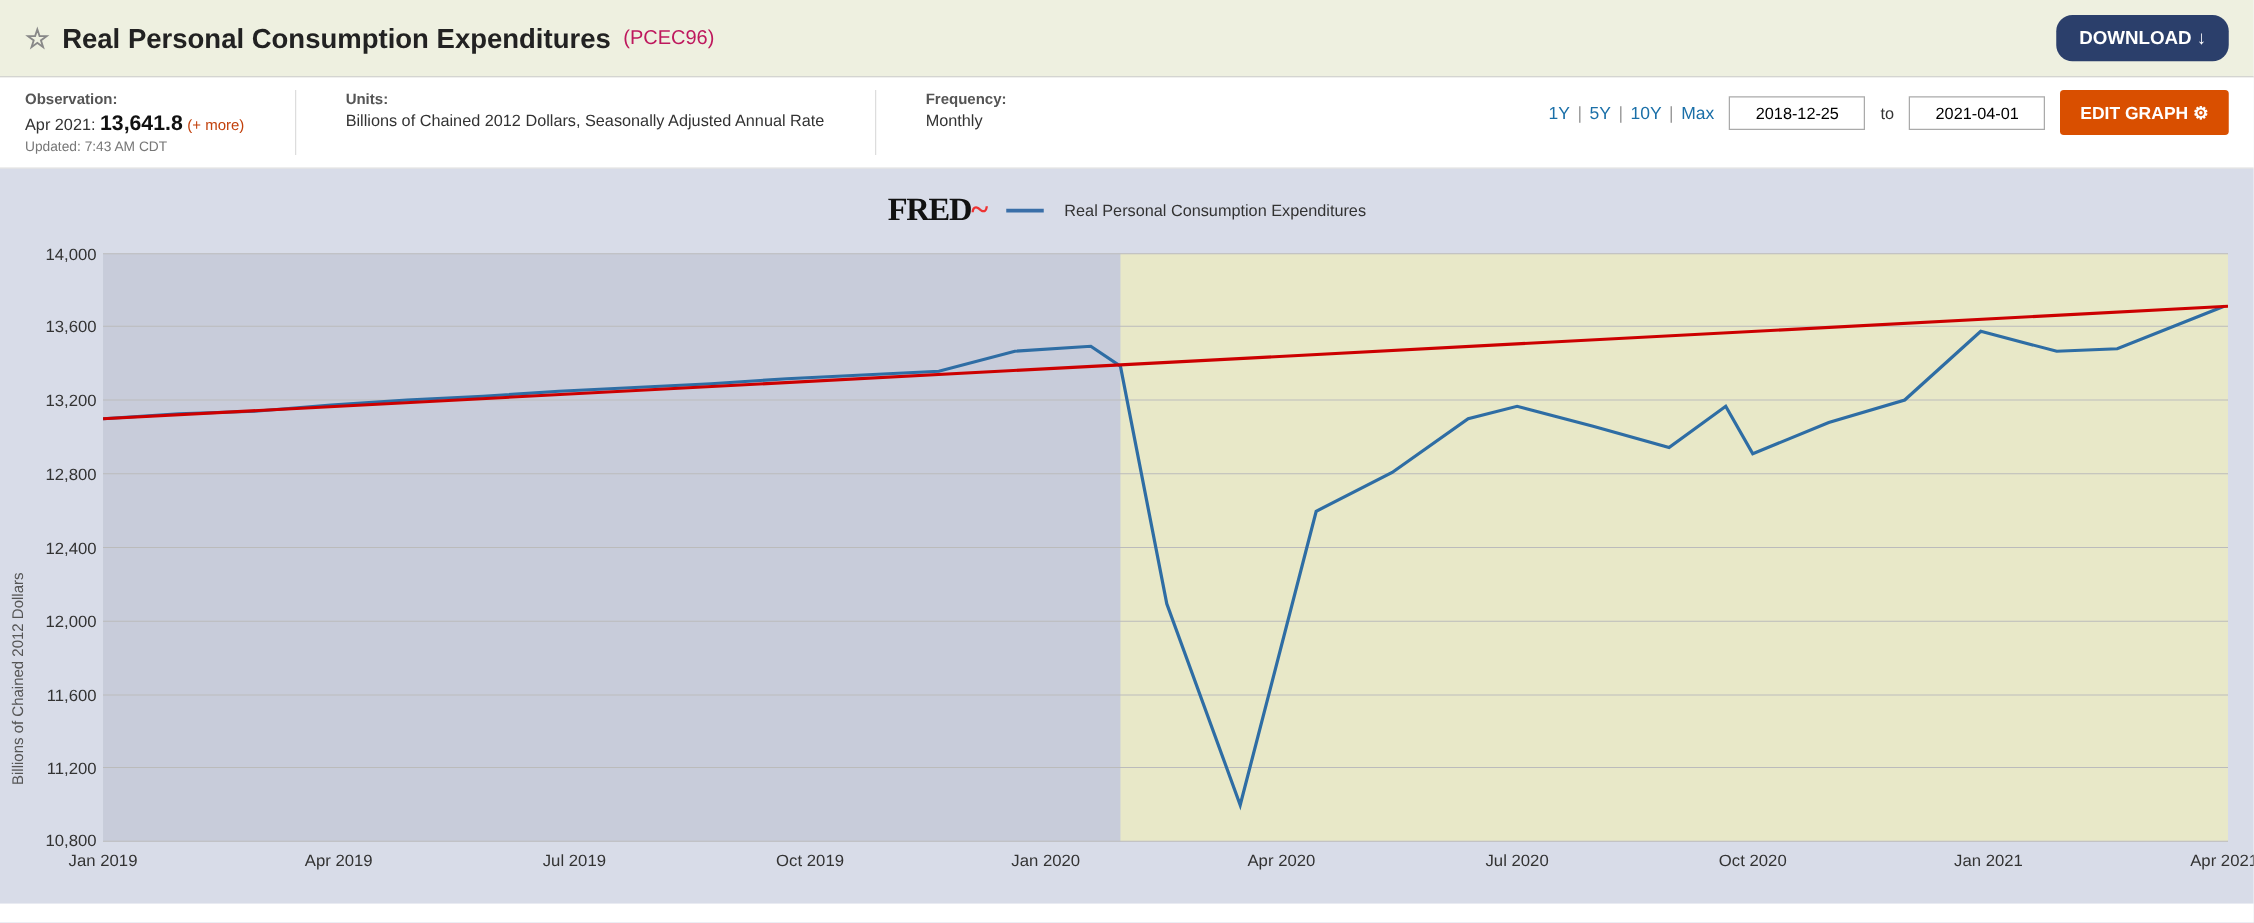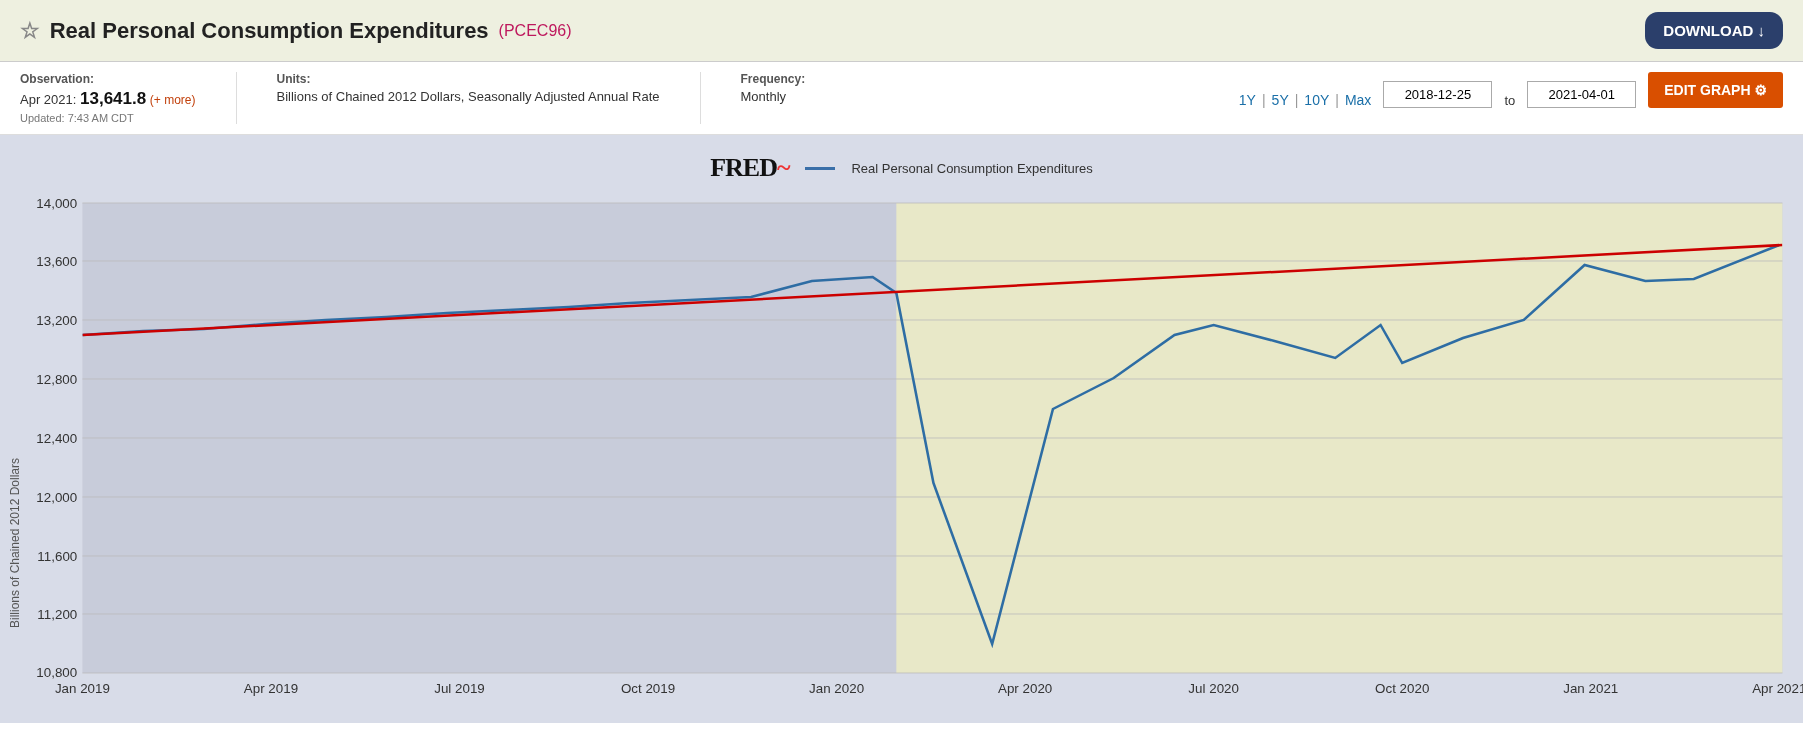--- a/index.html
+++ b/index.html
@@ -52,21 +52,21 @@
     .meta-value { font-size: 13px; color: #333; }
     .meta-value strong { font-size: 17px; font-weight: bold; color: #111; }
     .meta-value .more { color: #c2410c; font-size: 12px; }
     .meta-updated { font-size: 11px; color: #777; }
 
     .meta-divider { width: 1px; background: #ddd; align-self: stretch; }
 
     
     .controls {
       display: flex;
-      align-items: flex-end;
+      align-items: center;
       gap: 12px;
       margin-left: auto;
     }
     .range-links { display: flex; align-items: center; gap: 6px; font-size: 14px; color: #555; }
     .range-links a { color: #1a6fa8; text-decoration: none; font-size: 14px; }
     .range-links .sep { color: #999; }
     .date-input {
       border: 1px solid #aaa;
       padding: 5px 8px;
       font-size: 13px;

